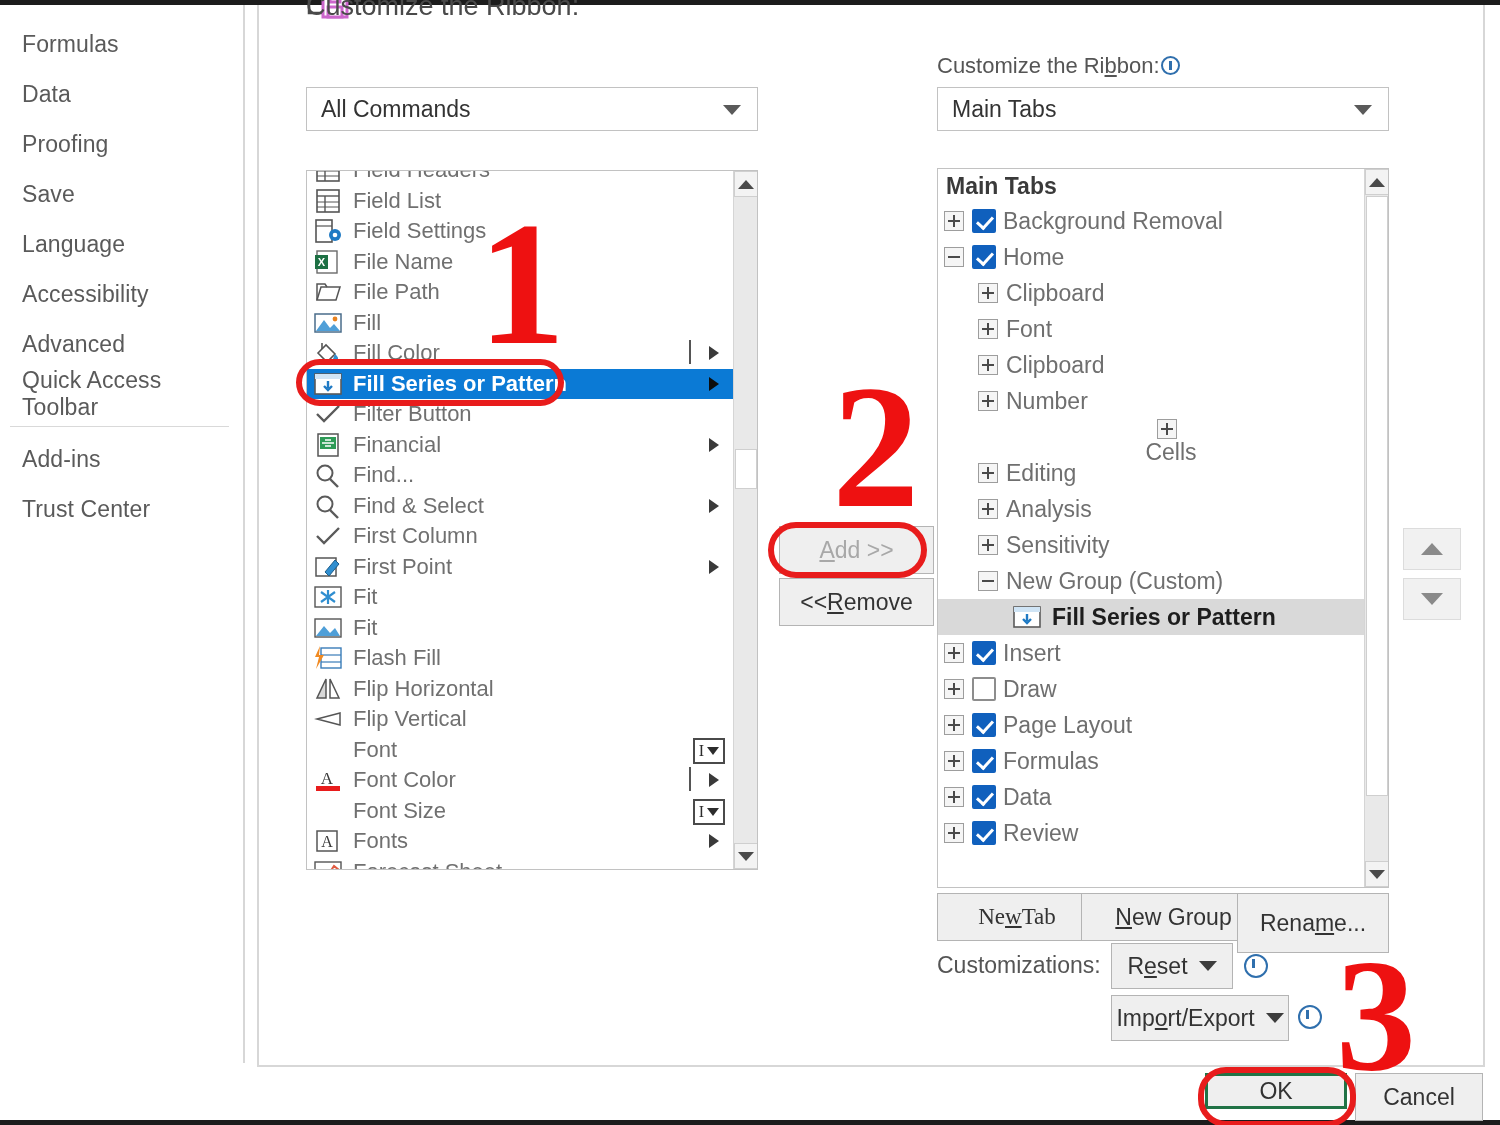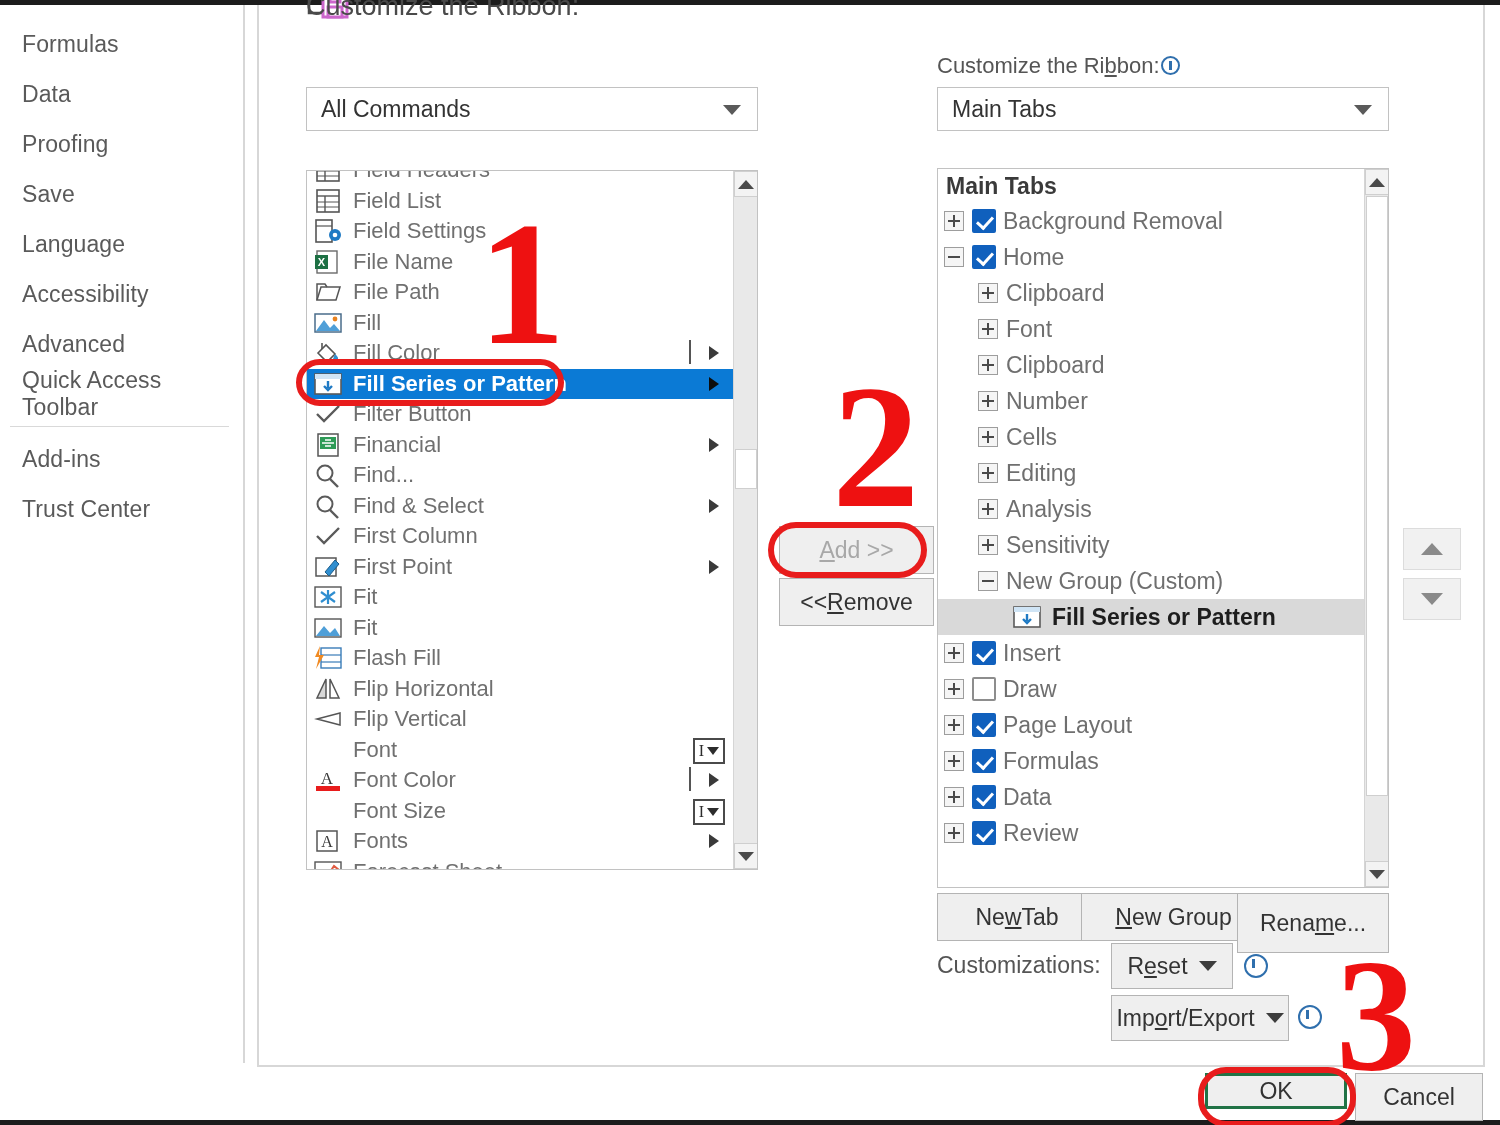--- a/index.html
+++ b/index.html
@@ -647,21 +647,21 @@
             <span>Font</span>
           </div>
           <div class="tree-row" style="padding-left: 40px;">
             <span class="expander plus"></span>
             <span>Clipboard</span>
           </div>
           <div class="tree-row" style="padding-left: 40px;">
             <span class="expander plus"></span>
             <span>Number</span>
           </div>
-          <div class="tree-row" style="padding-left: 40px;">
+          <div class="tree-row" style="padding-left: 40px; flex-direction: column;">
             <span class="expander plus"></span>
             <span>Cells</span>
           </div>
           <div class="tree-row" style="padding-left: 40px;">
             <span class="expander plus"></span>
             <span>Editing</span>
           </div>
           <div class="tree-row" style="padding-left: 40px;">
             <span class="expander plus"></span>
             <span>Analysis</span>
@@ -718,21 +718,21 @@
         <div class="sbtn up">
             <span class="arw-up"></span>
           </div>
         <div class="thumb" style="top:27px; height:600px;"></div>
         <div class="sbtn down">
             <span class="arw-dn"></span>
           </div>
       </div>
     </div>
 
-    <div class="btn" style="left:678px; top:888px; width:160px; height:48px;">
+    <div class="btn" style="left:678px; top:888px; width:160px; height:48px;font-family:Liberation Serif, serif;">
       <span>Ne</span>
         <span class="ul">w</span>
         <span> Tab</span>
     </div>
     <div class="btn" style="left:822px; top:888px; width:185px; height:48px;">
       <span></span>
         <span class="ul">N</span>
         <span>ew Group</span>
     </div>
     <div class="btn" style="left:978px; top:888px; width:152px; height:60px;">

